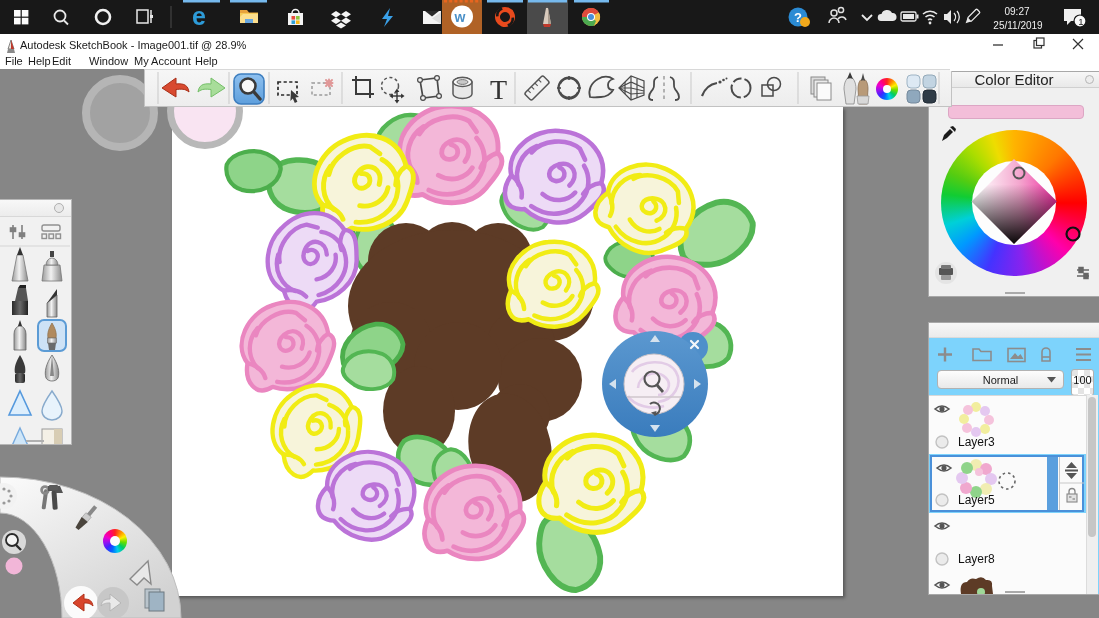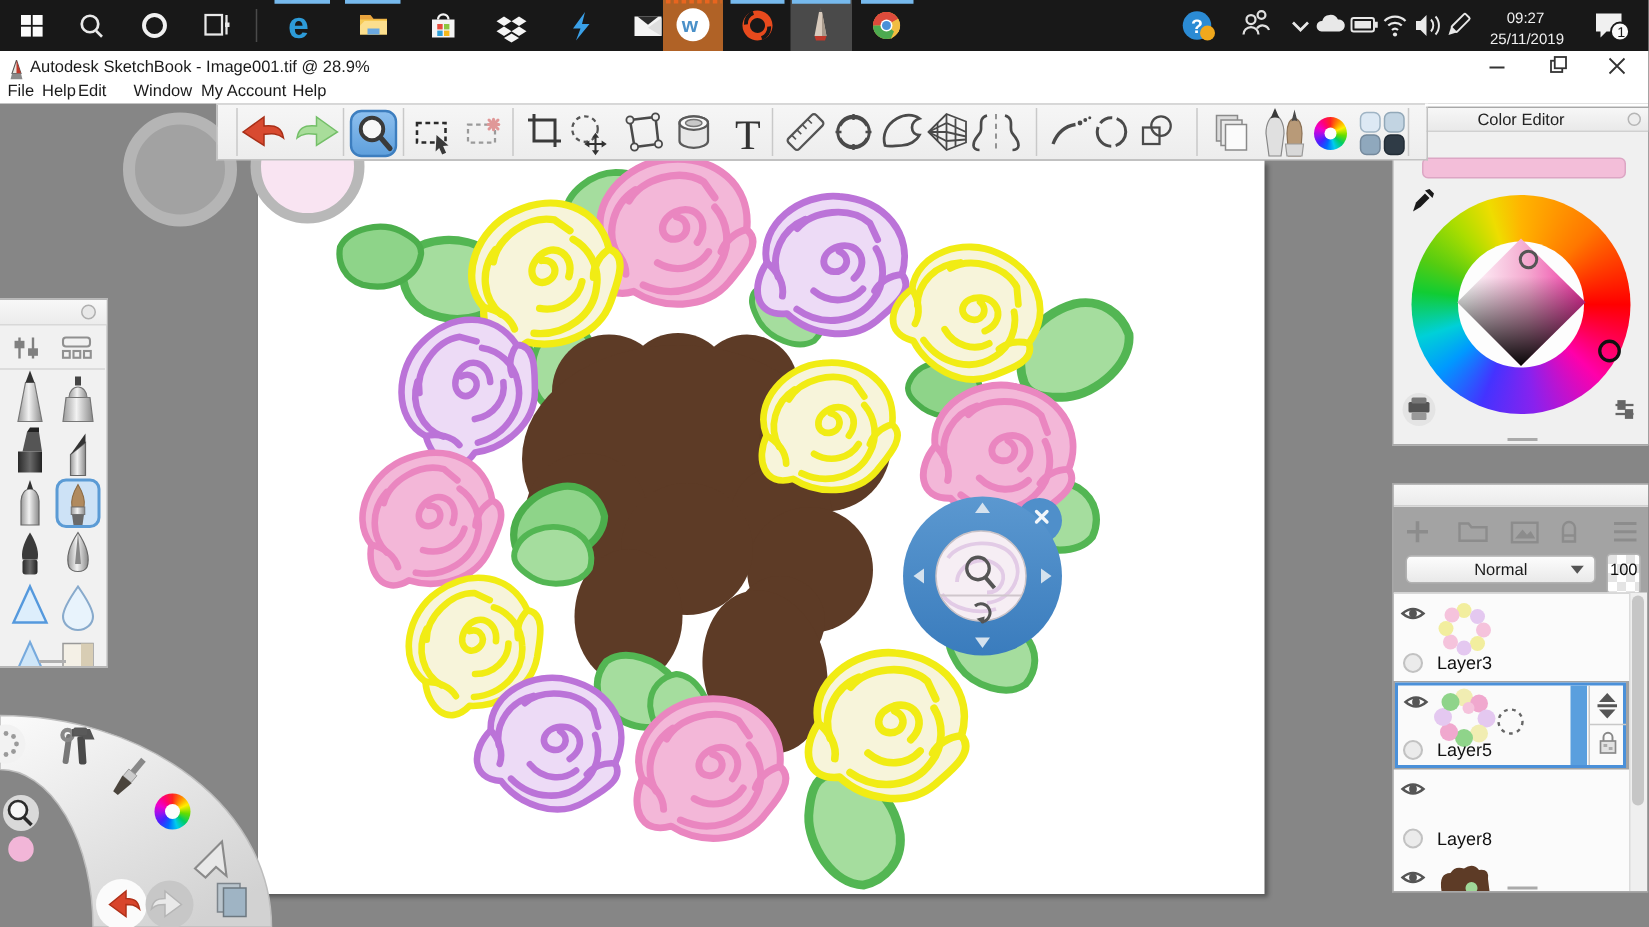--- a/index.html
+++ b/index.html
@@ -259,21 +259,21 @@
   <circle cx="81" cy="603" r="17" fill="#fbfbfb"></circle>
   <path d="M 73,603 L 84,594 L 84,599 C 90,599 92,601 93,606 C 90,603 87,603 84,603 L 84,611 Z" fill="#d8452c" stroke="#b03018" stroke-width="1"></path>
   <circle cx="113" cy="603" r="16" fill="#c7c7c7"></circle>
   <path d="M 121,603 L 110,594 L 110,599 C 104,599 102,601 101,606 C 104,603 107,603 110,603 L 110,611 Z" fill="#e9e9e9" stroke="#b5b5b5" stroke-width="1"></path>
 </svg>
 <div class="abs" style="left:103px;top:529px;width:24px;height:24px;border-radius:50%;background:conic-gradient(from 0deg, #ff2222, #ff8800, #ffee00, #66dd00, #00cc66, #00ccee, #0066ff, #4422ff, #9911ee, #ee00cc, #ff0077, #ff2222);">
   <div class="abs" style="left:7px;top:7px;width:10px;height:10px;border-radius:50%;background:#fdfdfd;"></div>
 </div>
 
 <div class="abs" style="left:928px;top:71px;width:171px;height:226px;background:#f0f0f0;border:1px solid #a8a8a8;border-right:none;">
-  <div class="abs" style="left:0;top:0;width:100%;height:16px;background:linear-gradient(#f7f7f7,#e9e9e9);border-bottom:1px solid #d0d0d0;text-align:center;font-size:11px;color:#222;line-height:16px;">Color Editor
+  <div class="abs" style="left:0;top:0;width:100%;height:16px;background:linear-gradient(#f7f7f7,#e9e9e9);border-bottom:1px solid #d0d0d0;text-align:center;font-size:15px;color:#222;line-height:16px;">Color Editor
     <div class="abs" style="right:5px;top:3px;width:9px;height:9px;border-radius:50%;background:#ededed;border:1px solid #b5b5b5;"></div>
   </div>
   <div class="abs" style="left:19px;top:33px;width:136px;height:14px;border-radius:4px;background:#f3bed9;border:1px solid #dca6c4;"></div>
 
   <svg class="abs" style="left:11px;top:53px;" width="18" height="18" viewBox="0 0 18 18">
     <path d="M 2,16 L 4,10 L 10,4 L 13,7 L 7,13 Z" fill="#1a1a1a"></path>
     <path d="M 10,2 L 15,7 L 16,4 L 13,1 Z" fill="#1a1a1a"></path>
   </svg>
 
   <div class="abs" style="left:12px;top:58px;width:146px;height:146px;border-radius:50%;background:conic-gradient(from 0deg, #ffb400, #ff7700 12%, #ff0000 25%, #ff00aa 37%, #8822ee 48%, #4433ff 56%, #0099ff 64%, #00d0d8 70%, #11cc33 77%, #55cc11 82%, #aadd00 89%, #eedd00 95%, #ffb400);"></div>
@@ -307,21 +307,21 @@
     <g stroke="#666" stroke-width="1.5">
       <line x1="148" y1="198" x2="160" y2="198"></line>
         <rect x="150" y="195.5" width="4" height="5" fill="#666"></rect>
       <line x1="148" y1="204" x2="160" y2="204"></line>
         <rect x="155" y="201.5" width="4" height="5" fill="#666"></rect>
     </g>
   </svg>
   <div class="abs" style="left:76px;bottom:2px;width:20px;height:2px;background:#aaa;"></div>
 </div>
 
-<div class="abs" style="left:928px;top:322px;width:171px;height:273px;background:#a3a3a3;border:1px solid #a8a8a8;border-right:none;overflow:hidden;">
+<div class="abs" style="left:928px;top:322px;width:171px;height:273px;background:#7dd3fc;border:1px solid #a8a8a8;border-right:none;overflow:hidden;">
   <div class="abs" style="left:0;top:0;width:100%;height:15px;background:linear-gradient(#f7f7f7,#ebebeb);border-bottom:1px solid #dadada;"></div>
 
   <svg class="abs" style="left:0;top:15px;" width="169" height="32" viewBox="0 0 169 32">
     <g stroke="#8c8c8c" stroke-width="2.4" fill="none">
       <path d="M 16,24 M 9,16.5 h 14 M 16,9.5 v 14"></path>
     </g>
     <g stroke="#8c8c8c" stroke-width="1.6" fill="none">
       <path d="M 44,11 h 6 l 2,2.5 h 10 v 9 h -18 Z"></path>
       <rect x="79" y="10.5" width="17" height="13"></rect>
       <path d="M 81,21 l 5,-6 3,3.5 2.5,-2.5 3,5" fill="#8c8c8c" stroke="none"></path>

